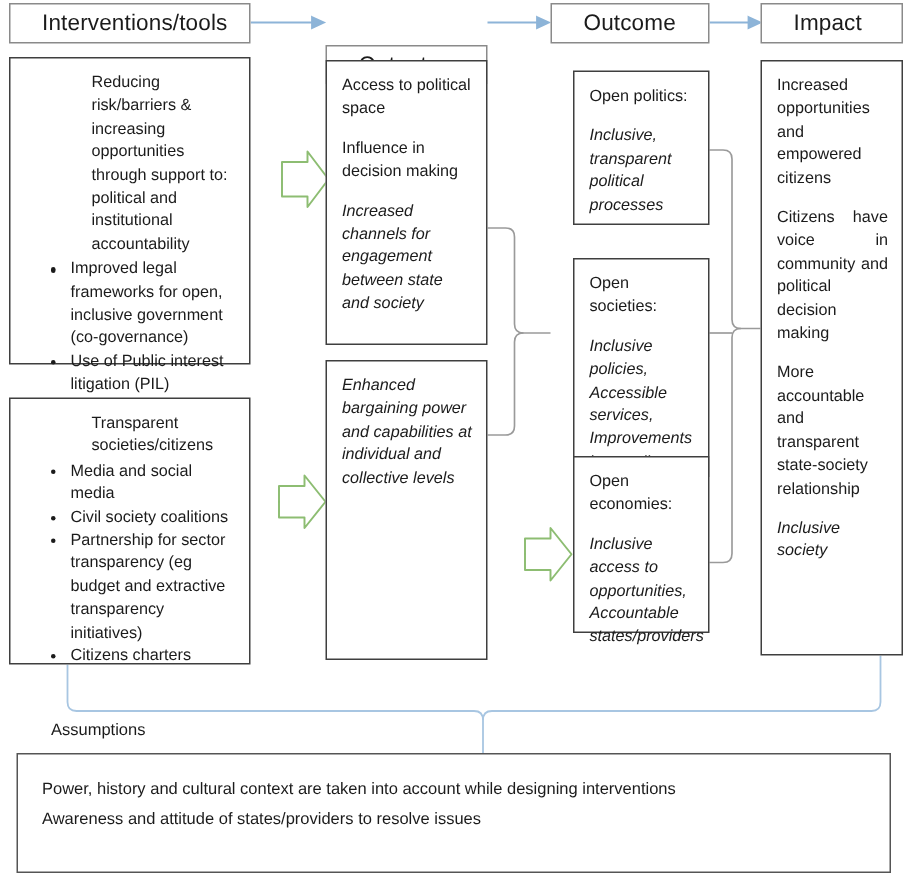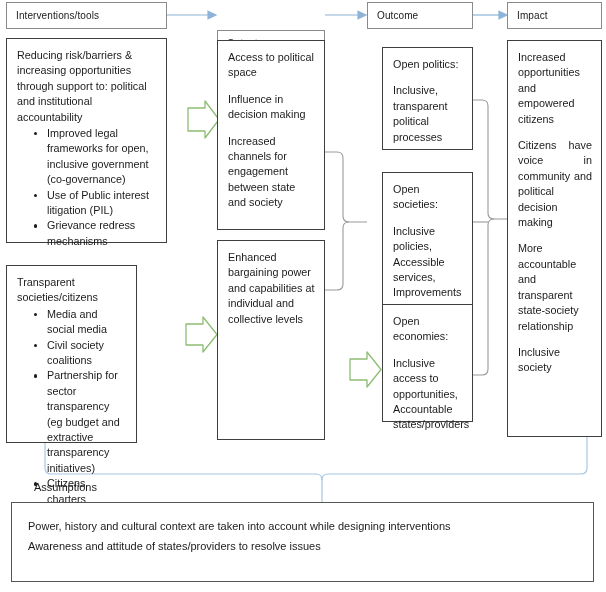--- a/index.html
+++ b/index.html
@@ -9,33 +9,33 @@
     color:#1b1b1b;
     -webkit-font-smoothing:antialiased;
   }
   #canvas{position:absolute;inset:0;width:606px;height:592px;}
   svg.layer{position:absolute;left:0;top:0;width:606px;height:592px;pointer-events:none;}
 
   .box{position:absolute;box-sizing:border-box;background:#fff;}
   .hdr{
     border:1px solid #8a8a8a;
     display:flex;align-items:center;
-    padding-left:9px;
-    font-size:10px;
+    padding-left:21px;
+    font-size:15px;
     letter-spacing:.1px;
   }
   .node{
     border:1px solid #3f3f3f;
     padding:9px 9px 7px 10px;
     font-size:10.8px;
     line-height:15.4px;
   }
   .node p{margin:0 0 11px 0;}
-  .node p:last-child{margin-bottom:0;}
-  .node p.tight{margin-bottom:0;}
+  .node p:last-child{margin-bottom:0;font-style:italic;}
+  .node p.tight{margin-bottom:0;margin-left:44px;}
   .node ul{margin:1px 0 0 0;padding:0 0 0 17px;list-style:none;}
   .node ul li{
     margin:0 0 0 0;padding:0 0 0 13px;position:relative;
     line-height:15.4px;
   }
   .node ul li::before{
     content:"";position:absolute;left:0;top:6px;
     width:3.4px;height:3.4px;border-radius:50%;background:#1b1b1b;
   }
   .just p.just{text-align:justify;text-align-last:left;}
@@ -113,21 +113,21 @@
 
   <div class="box node" style="left:6px;top:38px;width:161px;height:205px;">
     <p class="tight">Reducing risk/barriers &amp; increasing opportunities through support to: political and institutional accountability</p>
     <ul>
       <li>Improved legal frameworks for open, inclusive government (co-governance)</li>
       <li>Use of Public interest litigation (PIL)</li>
       <li>Grievance redress mechanisms</li>
     </ul>
   </div>
 
-  <div class="box node" style="left:6px;top:265px;width:131px;height:178px;">
+  <div class="box node" style="left:6px;top:265px;width:161px;height:178px;">
     <p class="tight">Transparent</p>
     <p class="tight">societies/citizens</p>
     <ul>
       <li>Media and social media</li>
       <li>Civil society coalitions</li>
       <li>Partnership for sector transparency (eg budget and extractive transparency initiatives)</li>
       <li>Citizens charters</li>
     </ul>
   </div>
 

